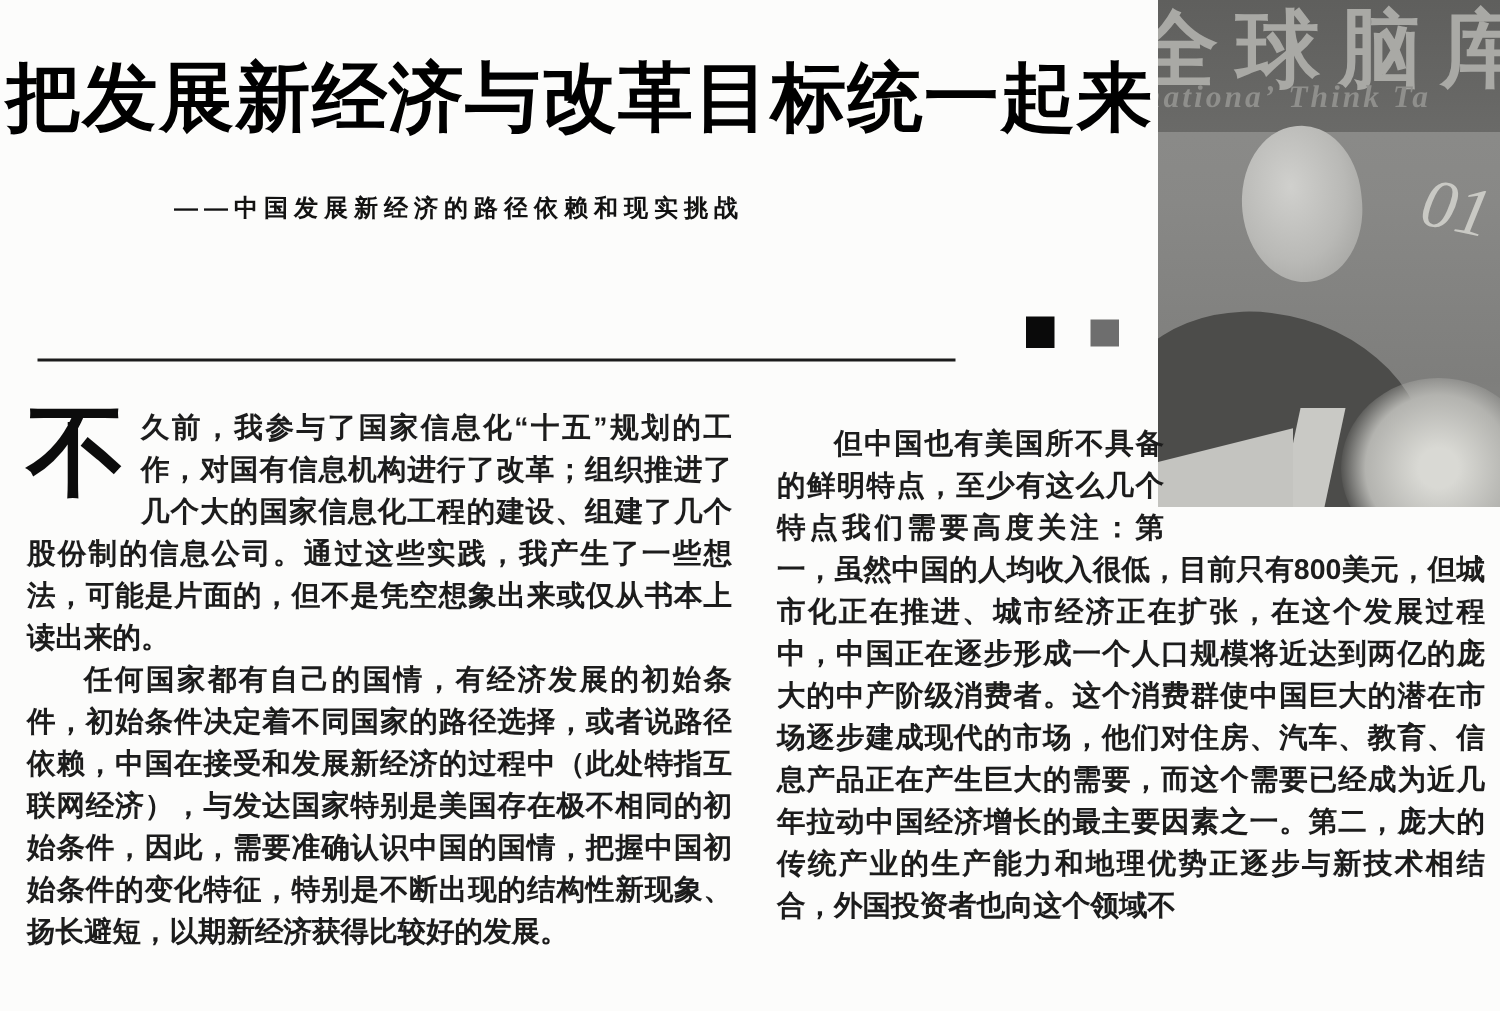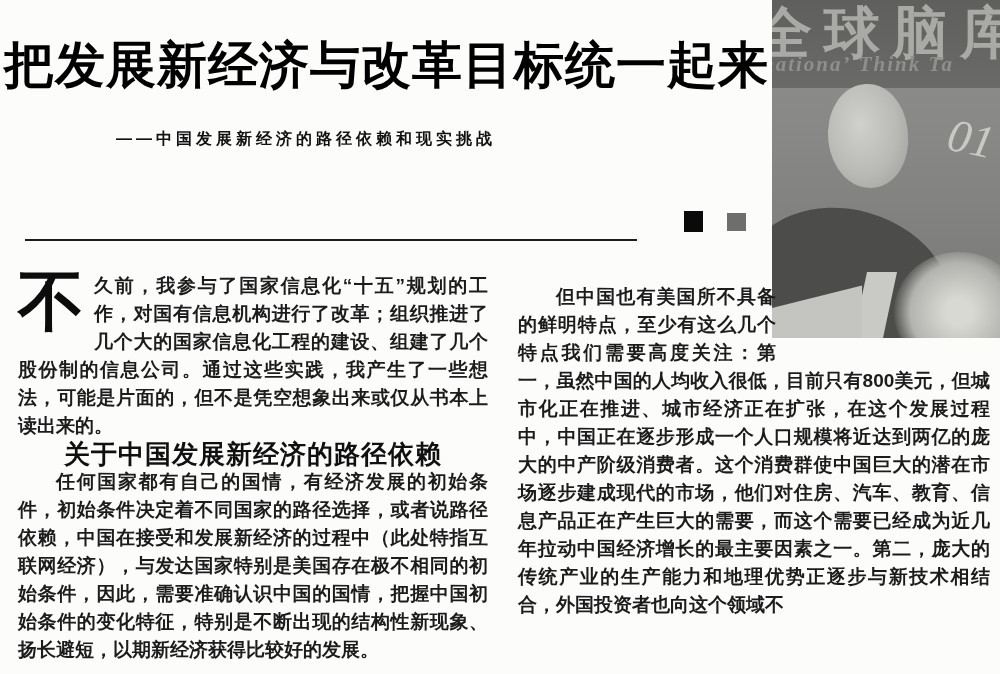--- a/index.html
+++ b/index.html
@@ -115,20 +115,19 @@
   <div class="photo-suit"></div>
   <div class="photo-shirt"></div>
   <div class="photo-flowers"></div>
   <div class="photo-lightcorner"></div>
 </div>
 
 <div class="col col-left">
   <p>
     <span class="dropcap">不</span><span>久前，我参与了国家信息化“十五”规划的工作，对国有信息机构进行了改革；组织推进了几个大的国家信息化工程的建设、组建了几个股份制的信息公司。通过这些实践，我产生了一些想法，可能是片面的，但不是凭空想象出来或仅从书本上读出来的。</span>
   </p>
-  <p class="section-heading">关于中国发展新经济的路径依赖</p>
   <p class="indent">任何国家都有自己的国情，有经济发展的初始条件，初始条件决定着不同国家的路径选择，或者说路径依赖，中国在接受和发展新经济的过程中（此处特指互联网经济），与发达国家特别是美国存在极不相同的初始条件，因此，需要准确认识中国的国情，把握中国初始条件的变化特征，特别是不断出现的结构性新现象、扬长避短，以期新经济获得比较好的发展。</p>
 </div>
 
 <div class="col col-right">
   <div class="photo-intrude"></div>
   <p class="indent">但中国也有美国所不具备的鲜明特点，至少有这么几个特点我们需要高度关注：第一，虽然中国的人均收入很低，目前只有800美元，但城市化正在推进、城市经济正在扩张，在这个发展过程中，中国正在逐步形成一个人口规模将近达到两亿的庞大的中产阶级消费者。这个消费群使中国巨大的潜在市场逐步建成现代的市场，他们对住房、汽车、教育、信息产品正在产生巨大的需要，而这个需要已经成为近几年拉动中国经济增长的最主要因素之一。第二，庞大的传统产业的生产能力和地理优势正逐步与新技术相结合，外国投资者也向这个领域不</p>
 </div>
 
 </body></html>

